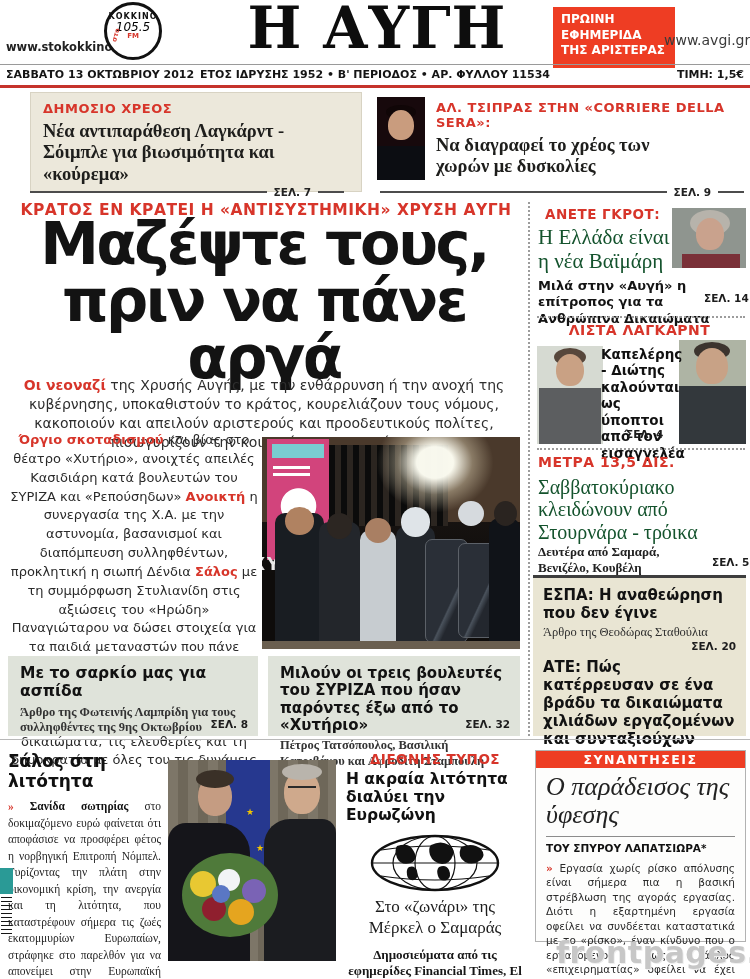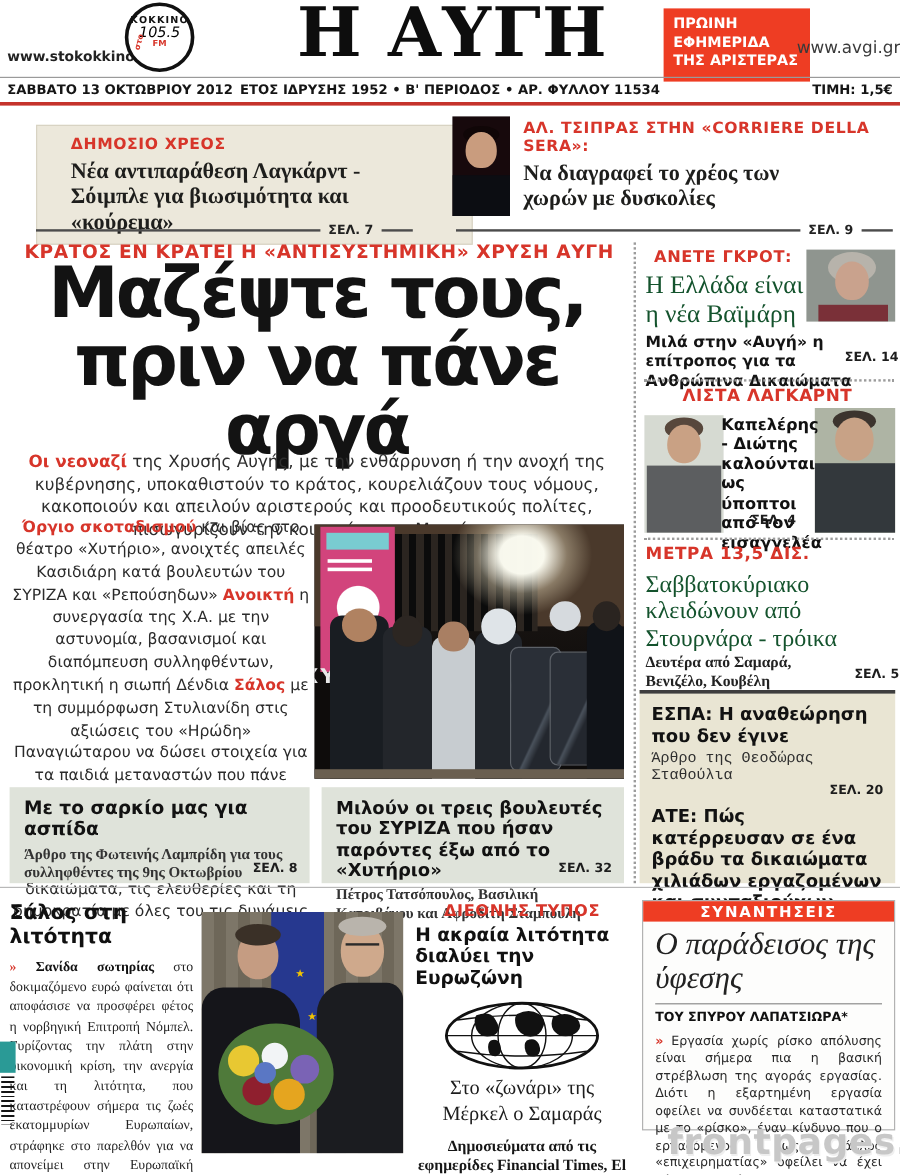--- a/index.html
+++ b/index.html
@@ -24,21 +24,21 @@
   .site-url{left:664px;top:32px;font-size:14px;color:#3a3a3a;}
   .rule-thin{left:0;top:64px;width:750px;height:1px;background:#9a9a9a;}
   .dateline{left:0;top:68px;width:750px;height:14px;font-size:11px;font-weight:bold;color:#151515;}
   .dl-left{position:absolute;left:6px;}
   .dl-center{position:absolute;left:0;width:100%;text-align:center;}
   .dl-right{position:absolute;right:6px;}
   .rule-red{left:0;top:85px;width:750px;height:3px;background:#c5332b;}
 
   
   .kicker{color:var(--red);font-weight:bold;letter-spacing:.5px;}
-  .ts-left-box{left:30px;top:104px;width:306px;height:82px;background:#ece8db;border:1px solid #d8d3c3;padding:8px 28px;}
+  .ts-left-box{left:30px;top:92px;width:306px;height:82px;background:#ece8db;border:1px solid #d8d3c3;padding:8px 12px;}
   .ts-left-box .kicker{font-size:13px;}
   .ts-head{font-family:"Liberation Serif",serif;font-weight:bold;font-size:18.5px;line-height:1.16;color:#1e1e1c;margin-top:5px;}
   .ts-photo{left:377px;top:97px;width:48px;height:83px;background:#17090c;overflow:hidden;}
   .ts-photo .face{position:absolute;left:11px;top:13px;width:26px;height:30px;border-radius:50% 50% 46% 46%;background:#c99c7e;}
   .ts-photo .hair{position:absolute;left:9px;top:8px;width:30px;height:14px;border-radius:50%;background:#100607;}
   .ts-photo .suit{position:absolute;left:0;bottom:0;width:48px;height:34px;background:#0c0d12;}
   .ts-right{left:436px;top:100px;width:305px;}
   .ts-right .kicker{font-size:13px;}
   .ts-right .ts-head{width:250px;}
   .sel-row{display:flex;align-items:center;gap:7px;font-size:10.5px;font-weight:bold;color:#222;}
@@ -91,21 +91,21 @@
   .serif-head{font-family:"Liberation Serif",serif;font-size:21px;line-height:1.12;color:#14532d;}
   .sb-sub{font-weight:bold;font-size:13px;line-height:1.25;color:#141414;}
   .photo-frame{overflow:hidden;}
   .ph-face{position:absolute;border-radius:50% 50% 46% 46%;background:#c9a184;}
   .ph-hair{position:absolute;border-radius:50%;}
   .ph-suit{position:absolute;bottom:0;}
 
   .espa-box{left:533px;top:575px;width:213px;height:161px;background:#e9e5d3;border-top:3px solid #3e3e3e;
     padding:8px 10px;box-sizing:border-box;}
   .eb-h{font-weight:bold;font-size:15px;line-height:1.2;color:#121212;}
-  .eb-sub{font-family:Liberation Mono, monospace;font-size:12.5px;color:#2e2e2e;margin-top:3px;}
+  .eb-sub{font-family:Liberation Serif, serif;font-size:12.5px;color:#2e2e2e;margin-top:3px;}
   .eb-page{text-align:right;}
 
   
   .bottom-rule{left:0;top:739px;width:750px;height:1px;background:#b8b8b8;}
   .nobel{left:8px;top:751px;width:153px;}
   .nobel-h{font-weight:bold;font-size:17px;color:#101010;}
   .nobel-body{font-family:"Liberation Serif",serif;font-size:11.5px;line-height:1.44;text-align:justify;color:#242424;margin-top:7px;}
   .nobel-marker{color:#d7352a;font-weight:bold;}
 
   .nobel-photo{left:168px;top:760px;width:168px;height:201px;overflow:hidden;

